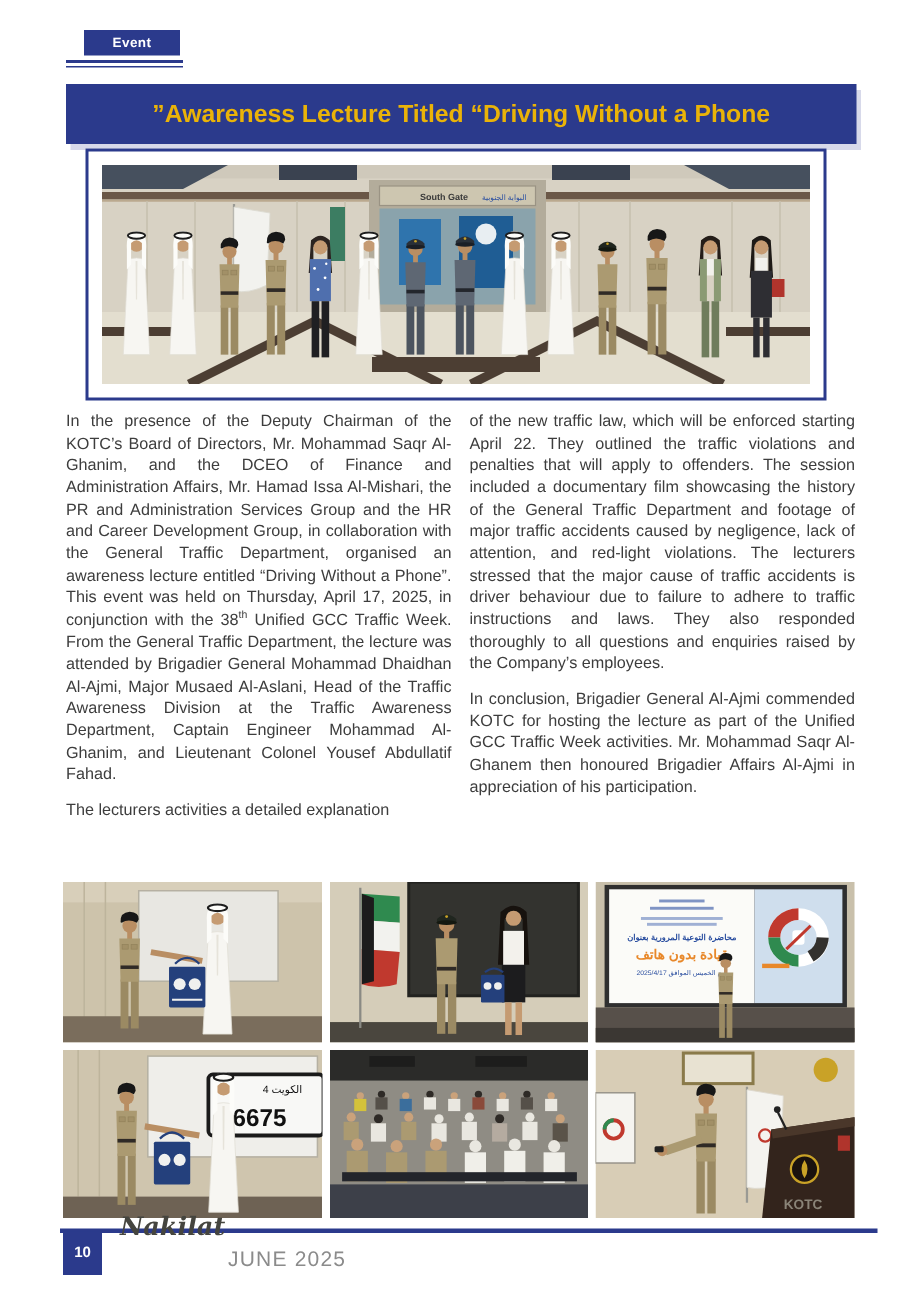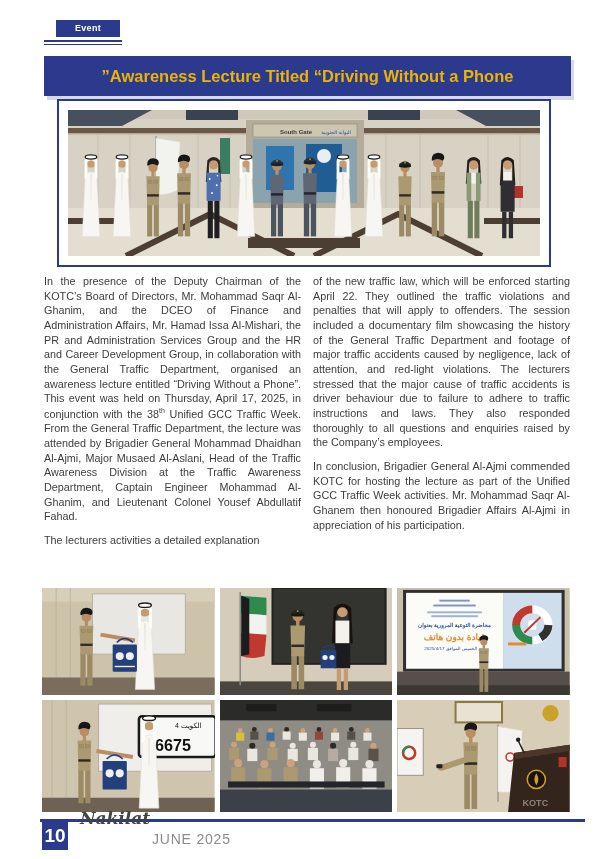--- a/index.html
+++ b/index.html
@@ -24,21 +24,21 @@
   .col{flex:1;color:#3d3d3d;font-size:10.8px;line-height:1.36;text-align:justify;}
   .col p{margin:0 0 9px 0;}
   sup{font-size:7px;}
   
   .photo-grid{position:absolute;left:42px;top:588px;width:528px;display:grid;
               grid-template-columns:1fr 1fr 1fr;grid-template-rows:107px 112px;gap:5px;}
   .photo-grid svg{display:block;width:100%;height:100%;}
   
   .footer-rule{position:absolute;left:40px;top:819px;width:545px;height:3px;background:#2b3a8c;}
   .page-num{position:absolute;left:42px;top:821px;width:26px;height:29px;background:#2b3a8c;
-            color:#fff;font-size:19px;font-weight:bold;text-align:center;line-height:29px;}
+            color:#fff;font-size:10px;font-weight:bold;text-align:center;line-height:29px;}
   .magazine-logo{position:absolute;left:80px;top:792px;font-family:"DejaVu Serif",serif;
                  font-style:italic;font-weight:bold;font-size:17px;color:#45453f;margin-top:16px;}
   .issue-date{position:absolute;left:152px;top:831px;font-size:14px;color:#8b8b8b;
               letter-spacing:.8px;}
 </style>
 </head>
 <body>
 
 <svg width="0" height="0" style="position:absolute" aria-hidden="true">
   <defs>

